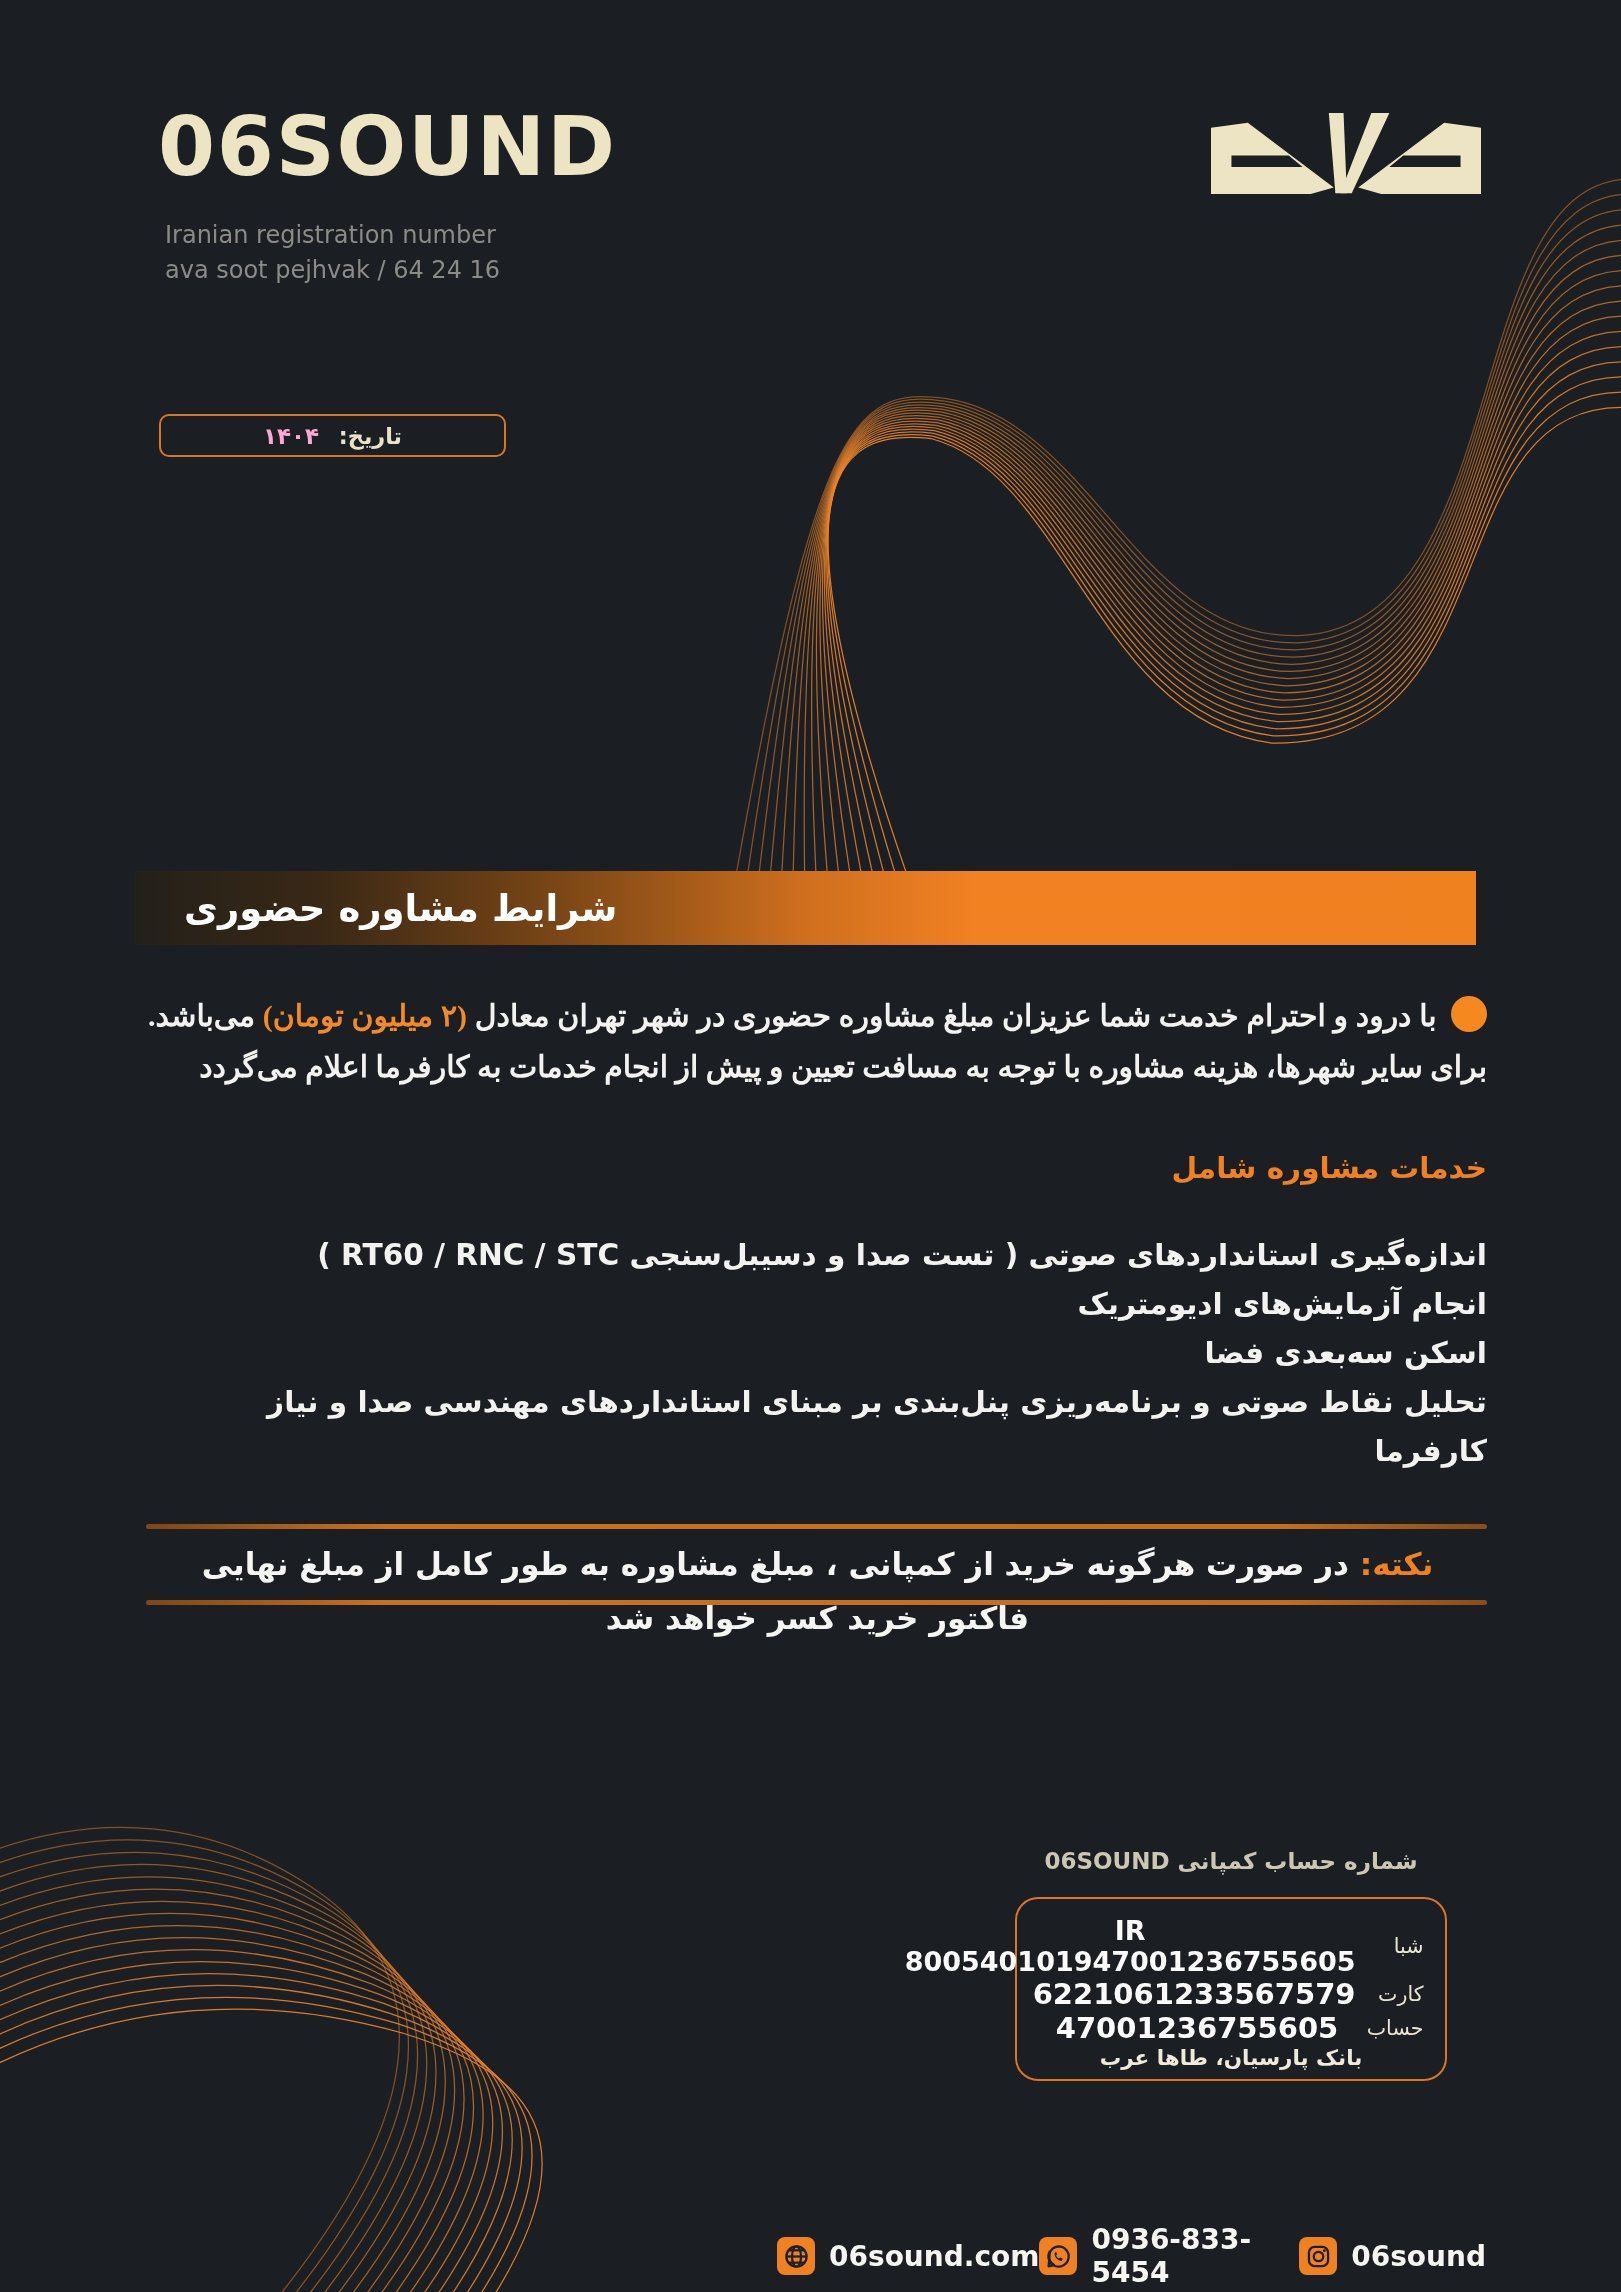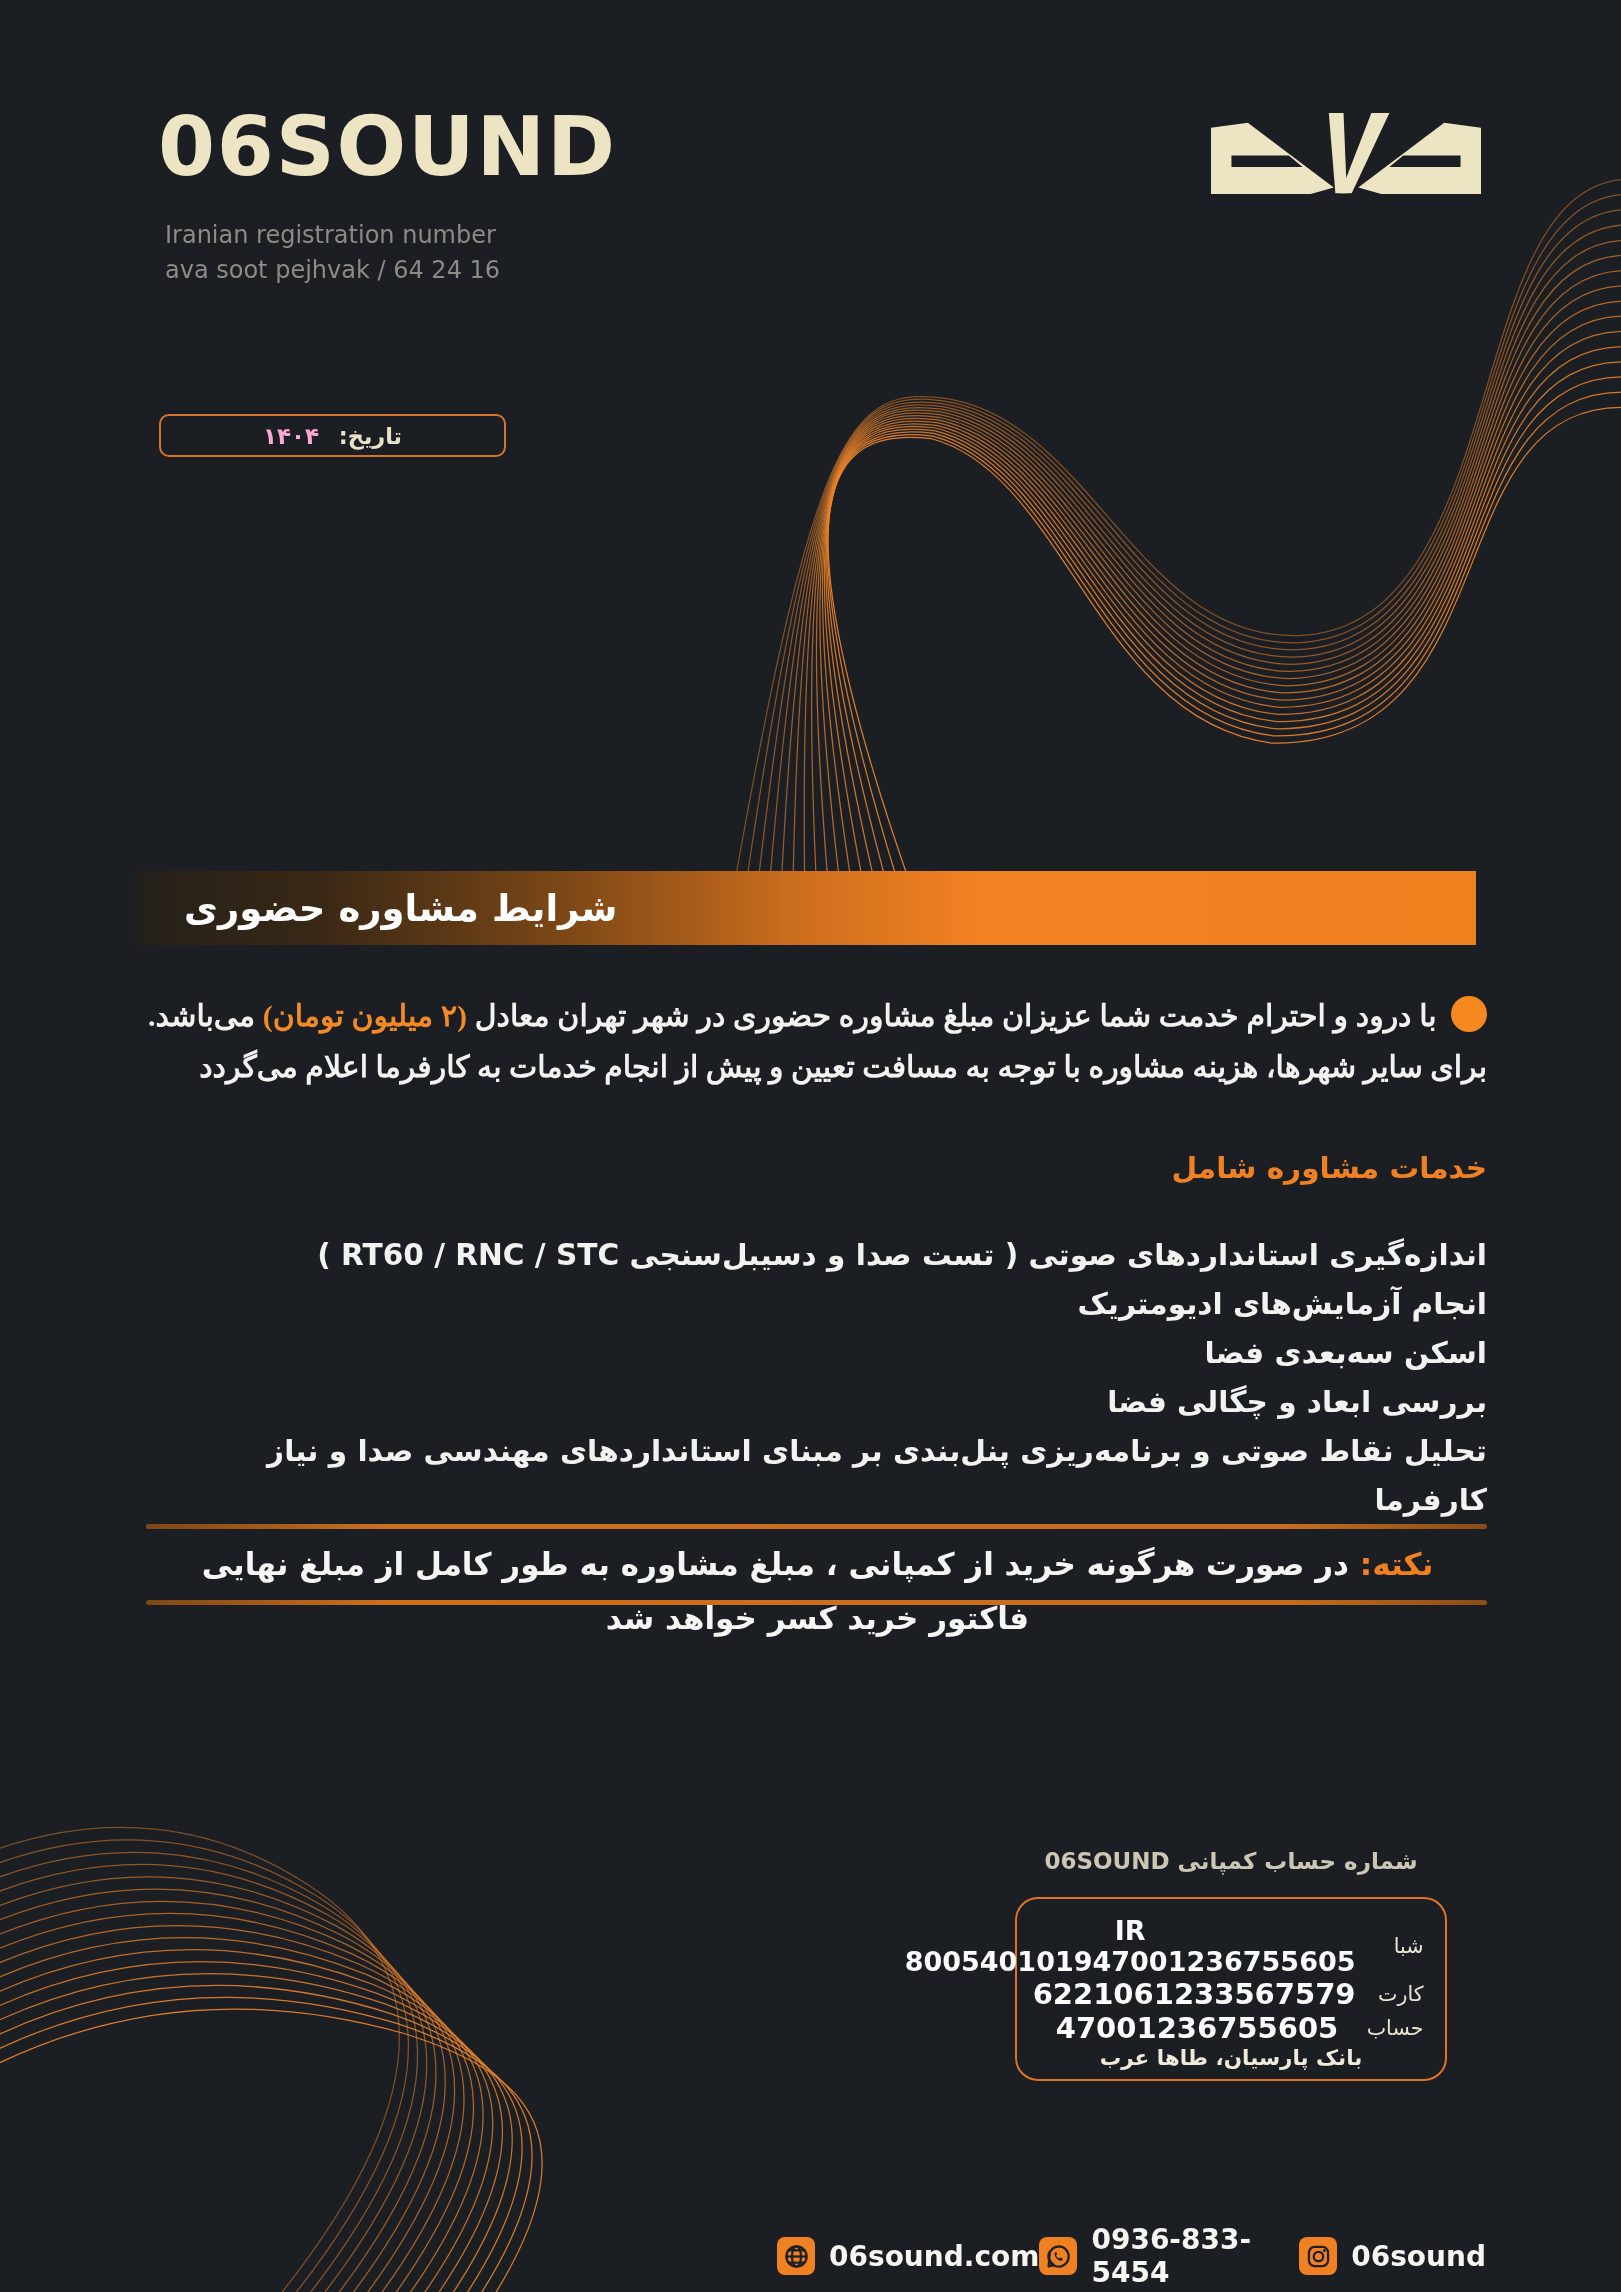--- a/index.html
+++ b/index.html
@@ -218,21 +218,20 @@
 
 <p class="abs intro">
   <span class="bullet-dot"></span><span>با درود و احترام خدمت شما عزیزان مبلغ مشاوره حضوری در شهر تهران معادل </span><span class="hl">(۲ میلیون تومان)</span><span> می‌باشد. برای سایر شهرها، هزینه مشاوره با توجه به مسافت تعیین و پیش از انجام خدمات به کارفرما اعلام می‌گردد</span>
 </p>
 
 <div class="abs services-heading">خدمات مشاوره شامل</div>
 <div class="abs services-list">
   <div>اندازه‌گیری استانداردهای صوتی ( تست صدا و دسیبل‌سنجی RT60 / RNC / STC )</div>
   <div>انجام آزمایش‌های ادیومتریک</div>
   <div>اسکن سه‌بعدی فضا</div>
-  <div>بررسی ابعاد و چگالی فضا</div>
   <div>تحلیل نقاط صوتی و برنامه‌ریزی پنل‌بندی بر مبنای استانداردهای مهندسی صدا و نیاز کارفرما</div>
 </div>
 
 <div class="abs rule rule-top"></div>
 <div class="abs note-line">
   <span class="note-label">نکته:</span><span> در صورت هرگونه خرید از کمپانی ، مبلغ مشاوره به طور کامل از مبلغ نهایی فاکتور خرید کسر خواهد شد</span>
 </div>
 <div class="abs rule rule-bottom"></div>
 
 <div class="abs account-heading">شماره حساب  کمپانی 06SOUND</div>

